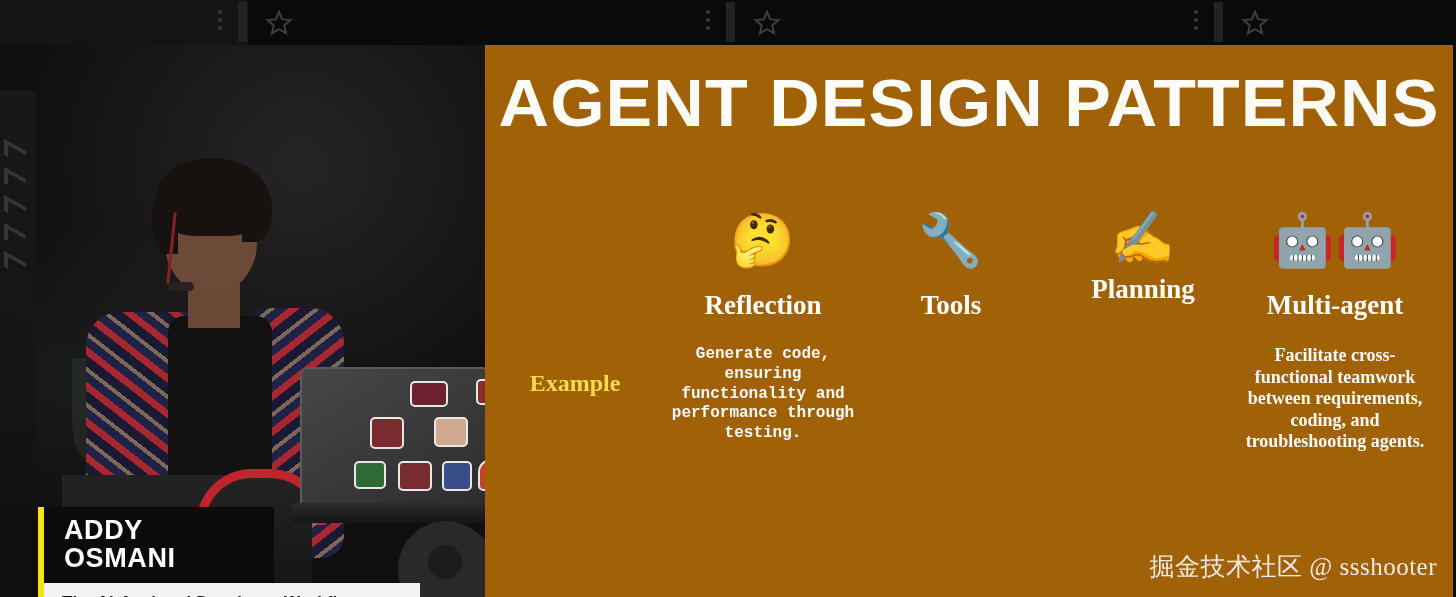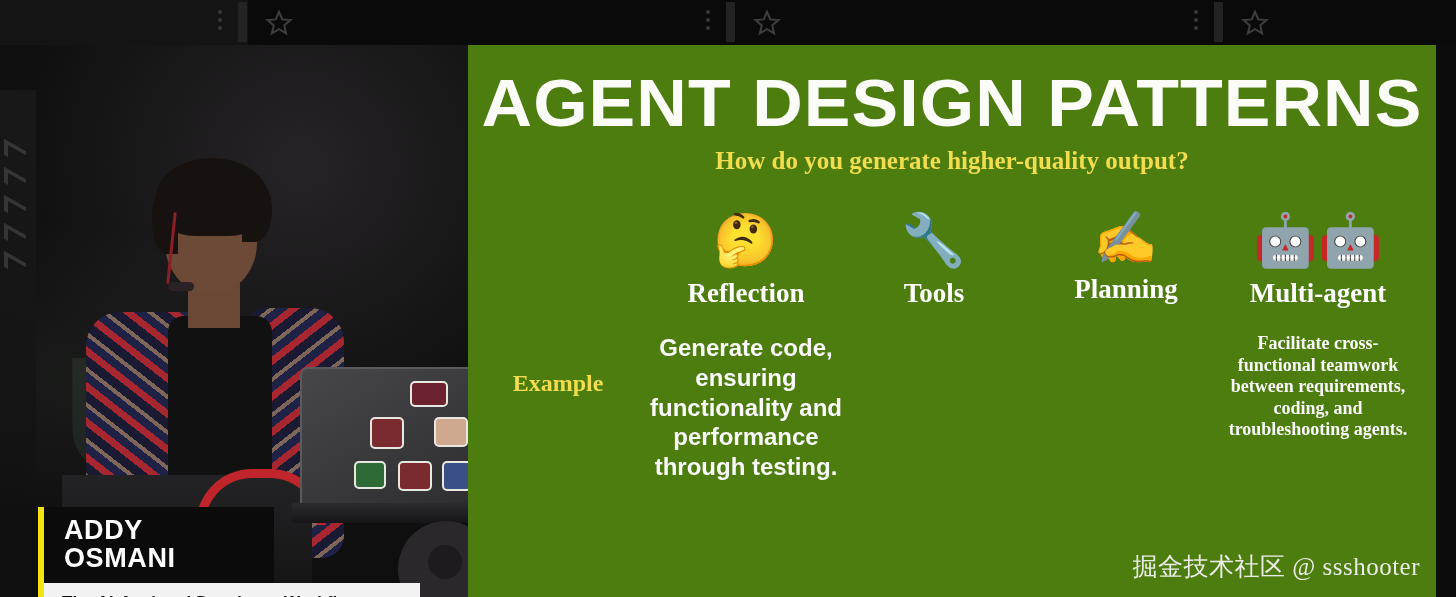--- a/index.html
+++ b/index.html
@@ -114,22 +114,22 @@
   .np-name { margin-left:6px; background:#0b0b0b; padding:9px 18px 10px 20px;
              width:230px; }
   .np-name span { color:#fff; font-size:27px; font-weight:700;
                   letter-spacing:.6px; line-height:1.05; display:block; }
   .np-sub { margin-left:6px; background:#f2f2f2; padding:8px 16px 9px 18px;
             width:376px; }
   .np-sub span { color:#111; font-size:17px; font-weight:600; line-height:1.38;
                  display:block; letter-spacing:.1px; }
 
   
-  .slide { position:absolute; left:468px; top:45px; width:968px; height:552px;
-           background:#4d7c0f; }
+  .slide { position:absolute; left:485px; top:45px; width:968px; height:552px;
+           background:#a16207; }
   .slide-title { position:absolute; left:0; top:25px; width:968px;
                  text-align:center; color:#fbfbf7;
                  font-family:"Liberation Sans", sans-serif;
                  font-weight:700; font-size:66px; letter-spacing:1px;
                  transform:scaleX(1.06); transform-origin:center;
                  line-height:1; }
   .slide-sub { position:absolute; left:0; top:103px; width:968px;
                text-align:center; color:#f2dd4e;
                font-family:"Liberation Serif", serif;
                font-weight:700; font-size:25px; line-height:1; }
@@ -137,26 +137,26 @@
   .grid { position:absolute; left:0; top:155px; width:968px; height:370px; }
   .rowlabel { position:absolute; left:20px; top:170px; width:140px;
               text-align:center; color:#f2dd4e;
               font-family:"Liberation Serif", serif;
               font-weight:700; font-size:24px; }
   .col { position:absolute; top:0; width:196px; text-align:center; }
   .col-icon { height:80px; display:flex; align-items:center;
               justify-content:center; font-size:52px; line-height:1; }
   .col-head { color:#ffffff; font-family:"Liberation Serif", serif;
               font-weight:700; font-size:27px; line-height:1;
-              margin-top:0; }
+              margin-top:12px; }
   .col-body { margin-top:26px; color:#fafafa;
               font-family:"Liberation Sans", sans-serif;
               font-weight:600; font-size:19px; line-height:1.22;
               padding:0 2px; }
-  .col.c1 { left:180px; } .col.c1 .col-body { font-size:24px; line-height:1.24; }
+  .col.c1 { left:180px; } .col.c1 .col-body { font-size:16px; line-height:1.24;font-family:Liberation Mono, monospace; }
   .col.c2 { left:368px; } .col.c2 .col-body { font-size:19px; }
   .col.c3 { left:560px; } .col.c3 .col-icon { height:76px; }
   .col.c3 .col-head { margin-top:0; }
   .col.c3 .col-body { font-size:17px; line-height:1.20; margin-top:22px; }
   .col.c4 { left:752px; }
   .col.c4 .col-body { font-size:18px; line-height:1.20;font-family:Liberation Serif, serif; }
 
   .watermark { position:absolute; right:16px; bottom:14px;
                color:rgba(245,245,245,.93); font-size:25px;
                font-family:Liberation Serif, serif; letter-spacing:.5px; }
@@ -260,21 +260,20 @@
       </div>
       <div class="np-sub">
         <span style="white-space:pre-line;">The Ai-Assisted Developer Workflow:
 Build Faster and Smarter Today</span>
       </div>
     </div>
   </div>
 
   <div class="slide">
     <div class="slide-title">AGENT DESIGN PATTERNS</div>
-    <div class="slide-sub">How do you generate higher-quality output?</div>
 
     <div class="grid">
       <div class="rowlabel">Example</div>
 
       <div class="col c1">
         <div class="col-icon">🤔</div>
         <div class="col-head">Reflection</div>
         <div class="col-body">Generate code, ensuring functionality and performance through testing.</div>
       </div>
 

